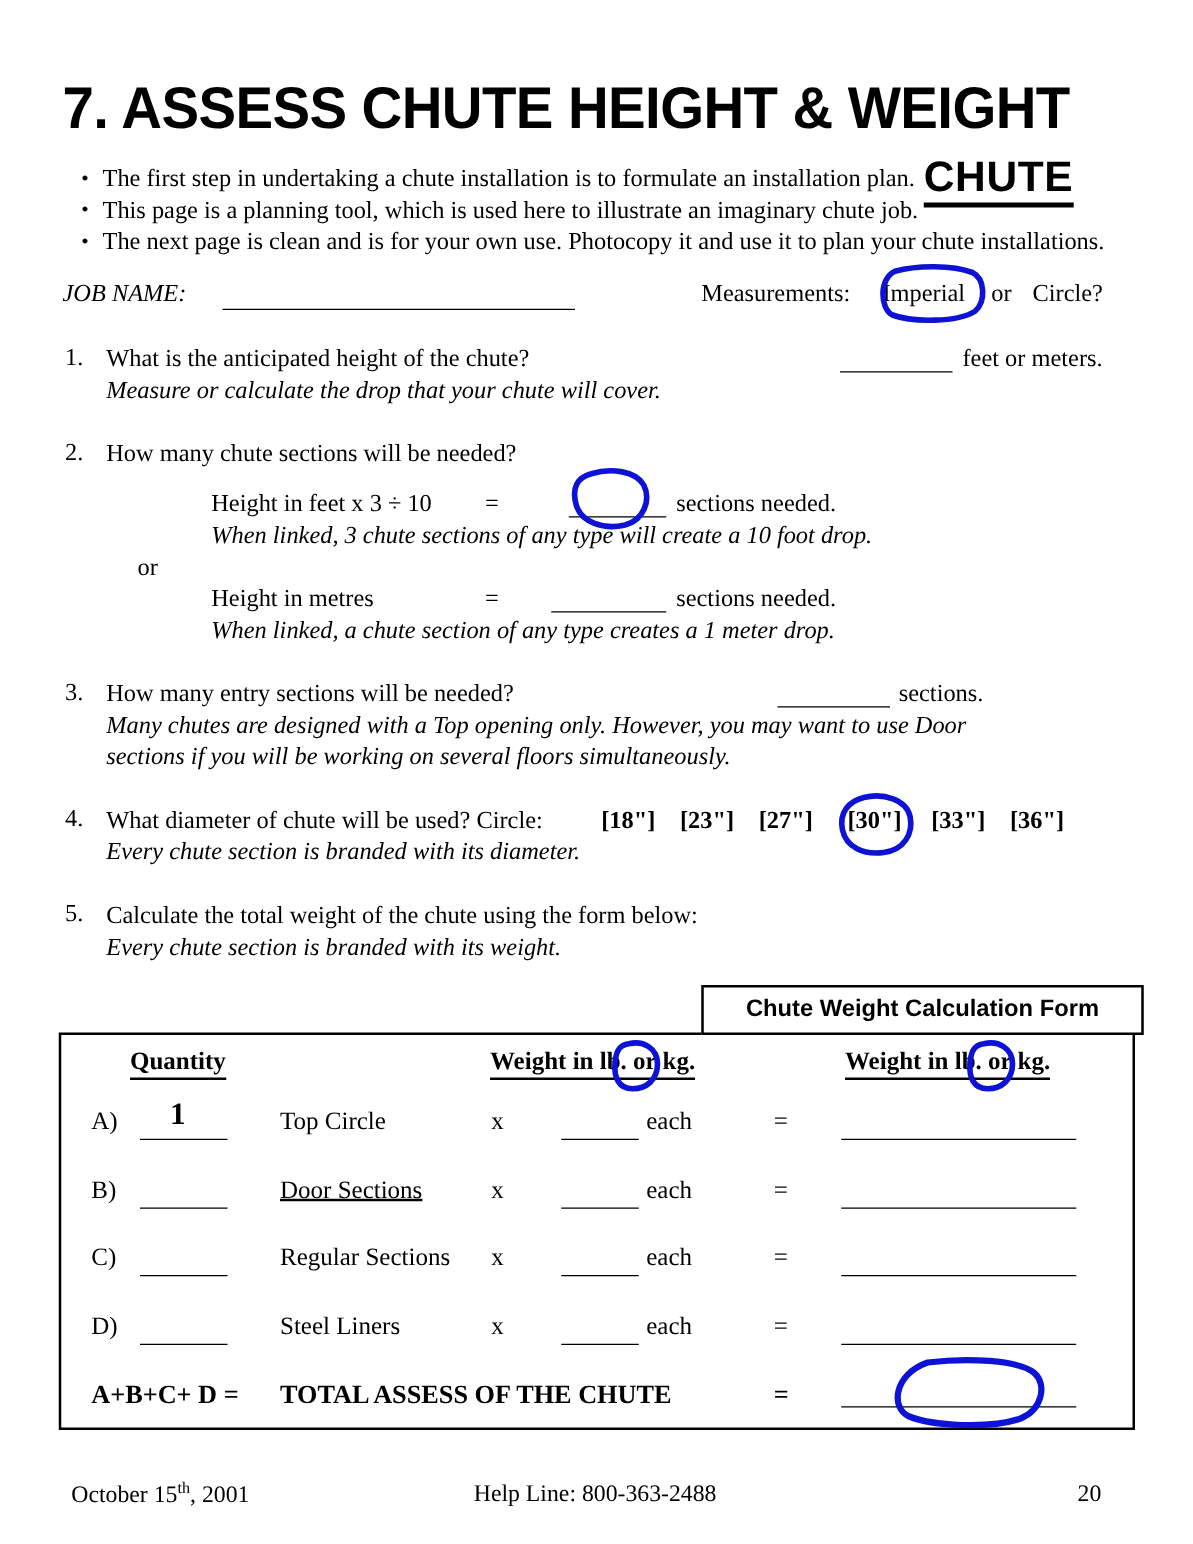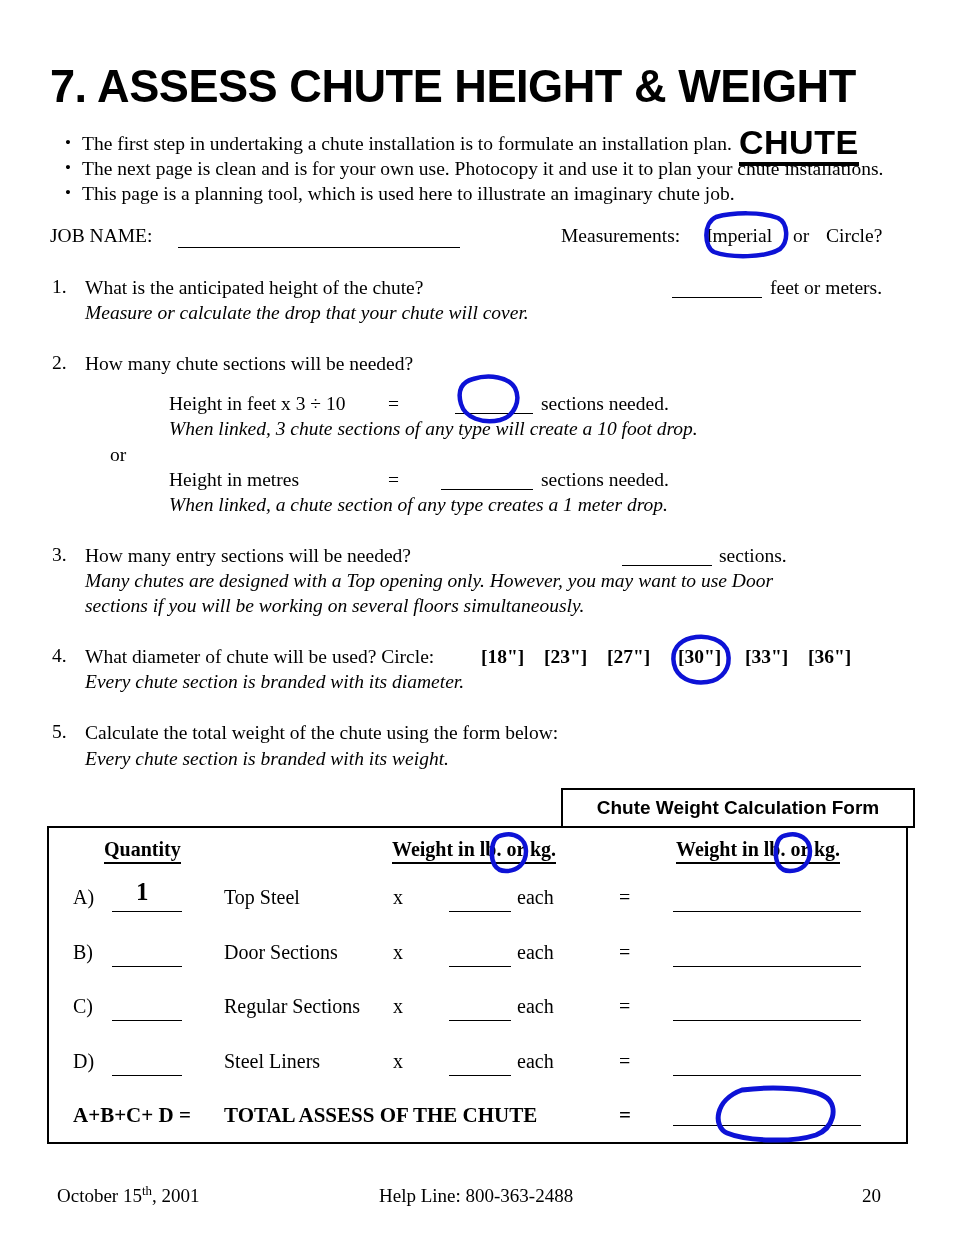--- a/index.html
+++ b/index.html
@@ -168,25 +168,25 @@
 <body>
 
 <div class="page">
 
   <div class="title">7. ASSESS CHUTE HEIGHT &amp; WEIGHT</div>
 
   <div class="sample">CHUTE</div>
 
   <div class="bullets">
     <div class="bullet">The first step in undertaking a chute installation is to formulate an installation plan.</div>
+    <div class="bullet">This page is a planning tool, which is used here to illustrate an imaginary chute job.</div>
     <div class="bullet">The next page is clean and is for your own use.  Photocopy it and use it to plan your chute installations.</div>
-    <div class="bullet">This page is a planning tool, which is used here to illustrate an imaginary chute job.</div>
-  </div>
-
-  <div class="t" style="left:50px; top:224px;">JOB NAME:</div>
+  </div>
+
+  <div class="t" style="left:50px; top:224px;font-style:italic;">JOB NAME:</div>
   <div class="line" style="left:178px; top:247px; width:282px;"></div>
 
   <div class="t" style="left:561px; top:224px;">Measurements:</div>
   <div class="t" style="left:706px; top:224px;">Imperial</div>
   <div class="t" style="left:793px; top:224px;">or</div>
   <div class="t" style="left:826px; top:224px;">Circle?</div>
 
   <div class="qnum" style="left:52px; top:276px;">1.</div>
   <div class="t" style="left:85px; top:276px;">What is the anticipated height of the chute?</div>
   <div class="line" style="left:672px; top:297px; width:90px;"></div>
@@ -237,30 +237,30 @@
 
   <div class="form-box"></div>
 
   <div class="col-hdr" style="left:104px; top:838px;">Quantity</div>
   <div class="col-hdr" style="left:392px; top:838px;">Weight in lb. or kg.</div>
   <div class="col-hdr" style="left:676px; top:838px;">Weight in lb. or kg.</div>
 
   <div class="row-label" style="left:73px; top:886px;">A)</div>
   <div class="qty-value" style="left:136px; top:878px;">1</div>
   <div class="line" style="left:112px; top:911px; width:70px;"></div>
-  <div class="row-item" style="left:224px; top:886px;">Top Steel</div>
+  <div class="row-item" style="left:224px; top:886px;">Top Circle</div>
   <div class="row-x" style="left:393px; top:886px;">x</div>
   <div class="line" style="left:449px; top:911px; width:62px;"></div>
   <div class="row-each" style="left:517px; top:886px;">each</div>
   <div class="row-eq" style="left:619px; top:886px;">=</div>
   <div class="line" style="left:673px; top:911px; width:188px;"></div>
 
   <div class="row-label" style="left:73px; top:941px;">B)</div>
   <div class="line" style="left:112px; top:966px; width:70px;"></div>
-  <div class="row-item" style="left:224px; top:941px;">Door Sections</div>
+  <div class="row-item" style="left:224px; top:941px;text-decoration:underline;">Door Sections</div>
   <div class="row-x" style="left:393px; top:941px;">x</div>
   <div class="line" style="left:449px; top:966px; width:62px;"></div>
   <div class="row-each" style="left:517px; top:941px;">each</div>
   <div class="row-eq" style="left:619px; top:941px;">=</div>
   <div class="line" style="left:673px; top:966px; width:188px;"></div>
 
   <div class="row-label" style="left:73px; top:995px;">C)</div>
   <div class="line" style="left:112px; top:1020px; width:70px;"></div>
   <div class="row-item" style="left:224px; top:995px;">Regular Sections</div>
   <div class="row-x" style="left:393px; top:995px;">x</div>

